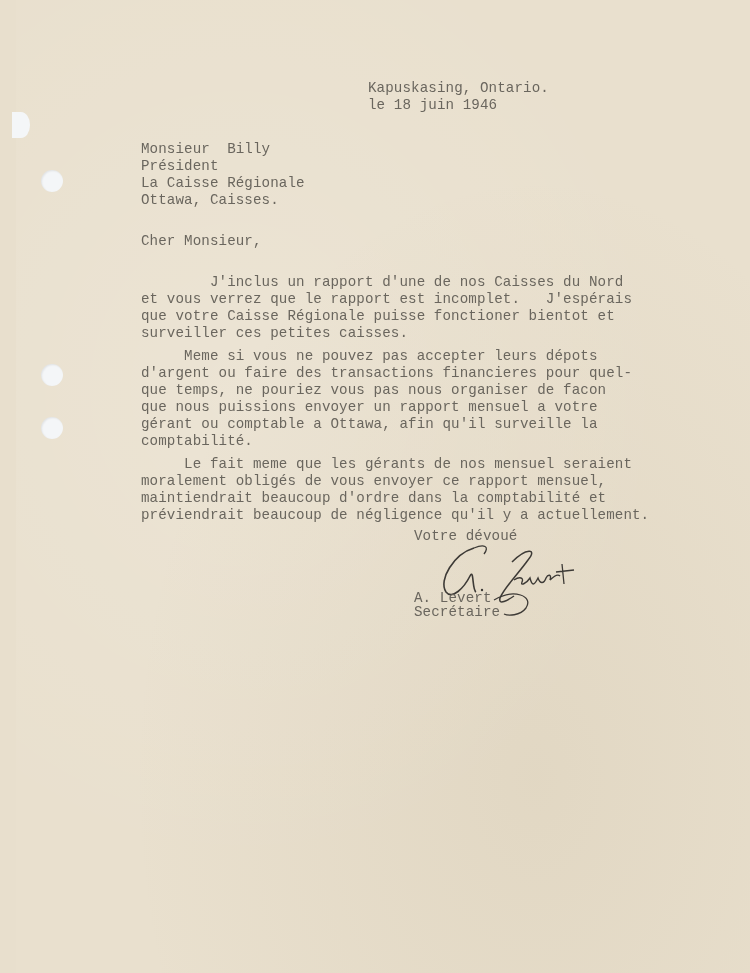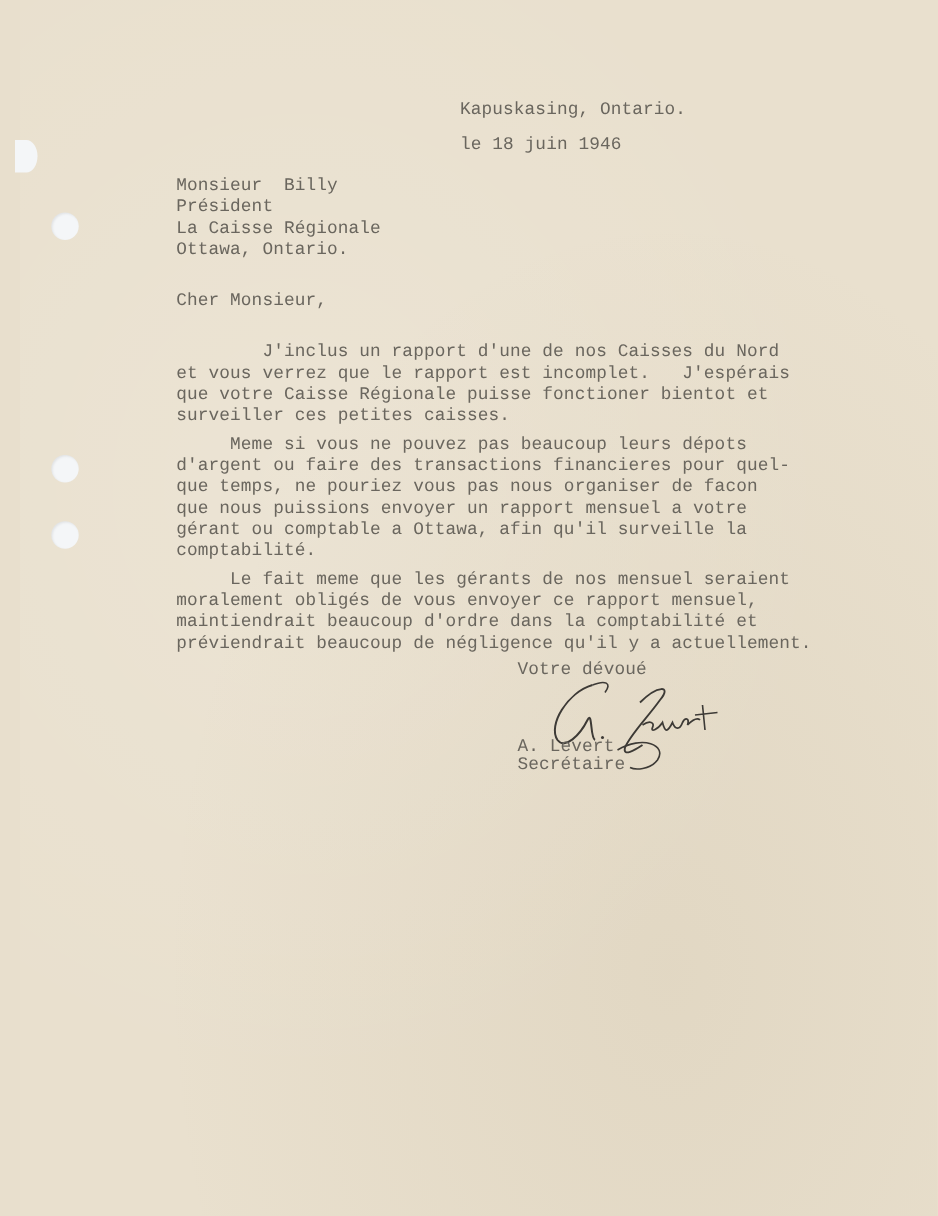--- a/index.html
+++ b/index.html
@@ -41,38 +41,38 @@
 </head>
 <body>
 
 <div class="paper">
   <div class="torn"></div>
   <div class="hole" style="left:25px; top:170px;"></div>
   <div class="hole" style="left:25px; top:364px;"></div>
   <div class="hole" style="left:25px; top:417px;"></div>
 
   <div class="txt" style="left:352px; top:80px;">Kapuskasing, Ontario.</div>
-  <div class="txt" style="left:352px; top:97px;margin-top:11px;">le 18 juin 1946</div>
+  <div class="txt" style="left:352px; top:97px;">le 18 juin 1946</div>
 
   <div class="txt" style="left:125px; top:141px;">Monsieur  Billy</div>
   <div class="txt" style="left:125px; top:158px;">Président</div>
   <div class="txt" style="left:125px; top:175px;">La Caisse Régionale</div>
-  <div class="txt" style="left:125px; top:192px;">Ottawa, Ontario.</div>
+  <div class="txt" style="left:125px; top:192px;">Ottawa, Caisses.</div>
 
   <div class="txt" style="left:125px; top:233px;text-align:center;">Cher Monsieur,</div>
 
   <div>
     <div class="txt" style="left:125px; top:274px;">        J'inclus un rapport d'une de nos Caisses du Nord</div>
     <div class="txt" style="left:125px; top:291px;">et vous verrez que le rapport est incomplet.   J'espérais</div>
     <div class="txt" style="left:125px; top:308px;">que votre Caisse Régionale puisse fonctioner bientot et</div>
     <div class="txt" style="left:125px; top:325px;">surveiller ces petites caisses.</div>
   </div>
 
   <div>
-    <div class="txt" style="left:125px; top:348px;">     Meme si vous ne pouvez pas beaucoup leurs dépots</div>
+    <div class="txt" style="left:125px; top:348px;">     Meme si vous ne pouvez pas accepter leurs dépots</div>
     <div class="txt" style="left:125px; top:365px;">d'argent ou faire des transactions financieres pour quel-</div>
     <div class="txt" style="left:125px; top:382px;">que temps, ne pouriez vous pas nous organiser de facon</div>
     <div class="txt" style="left:125px; top:399px;">que nous puissions envoyer un rapport mensuel a votre</div>
     <div class="txt" style="left:125px; top:416px;">gérant ou comptable a Ottawa, afin qu'il surveille la</div>
     <div class="txt" style="left:125px; top:433px;">comptabilité.</div>
   </div>
 
   <div>
     <div class="txt" style="left:125px; top:456px;">     Le fait meme que les gérants de nos mensuel seraient</div>
     <div class="txt" style="left:125px; top:473px;">moralement obligés de vous envoyer ce rapport mensuel,</div>

